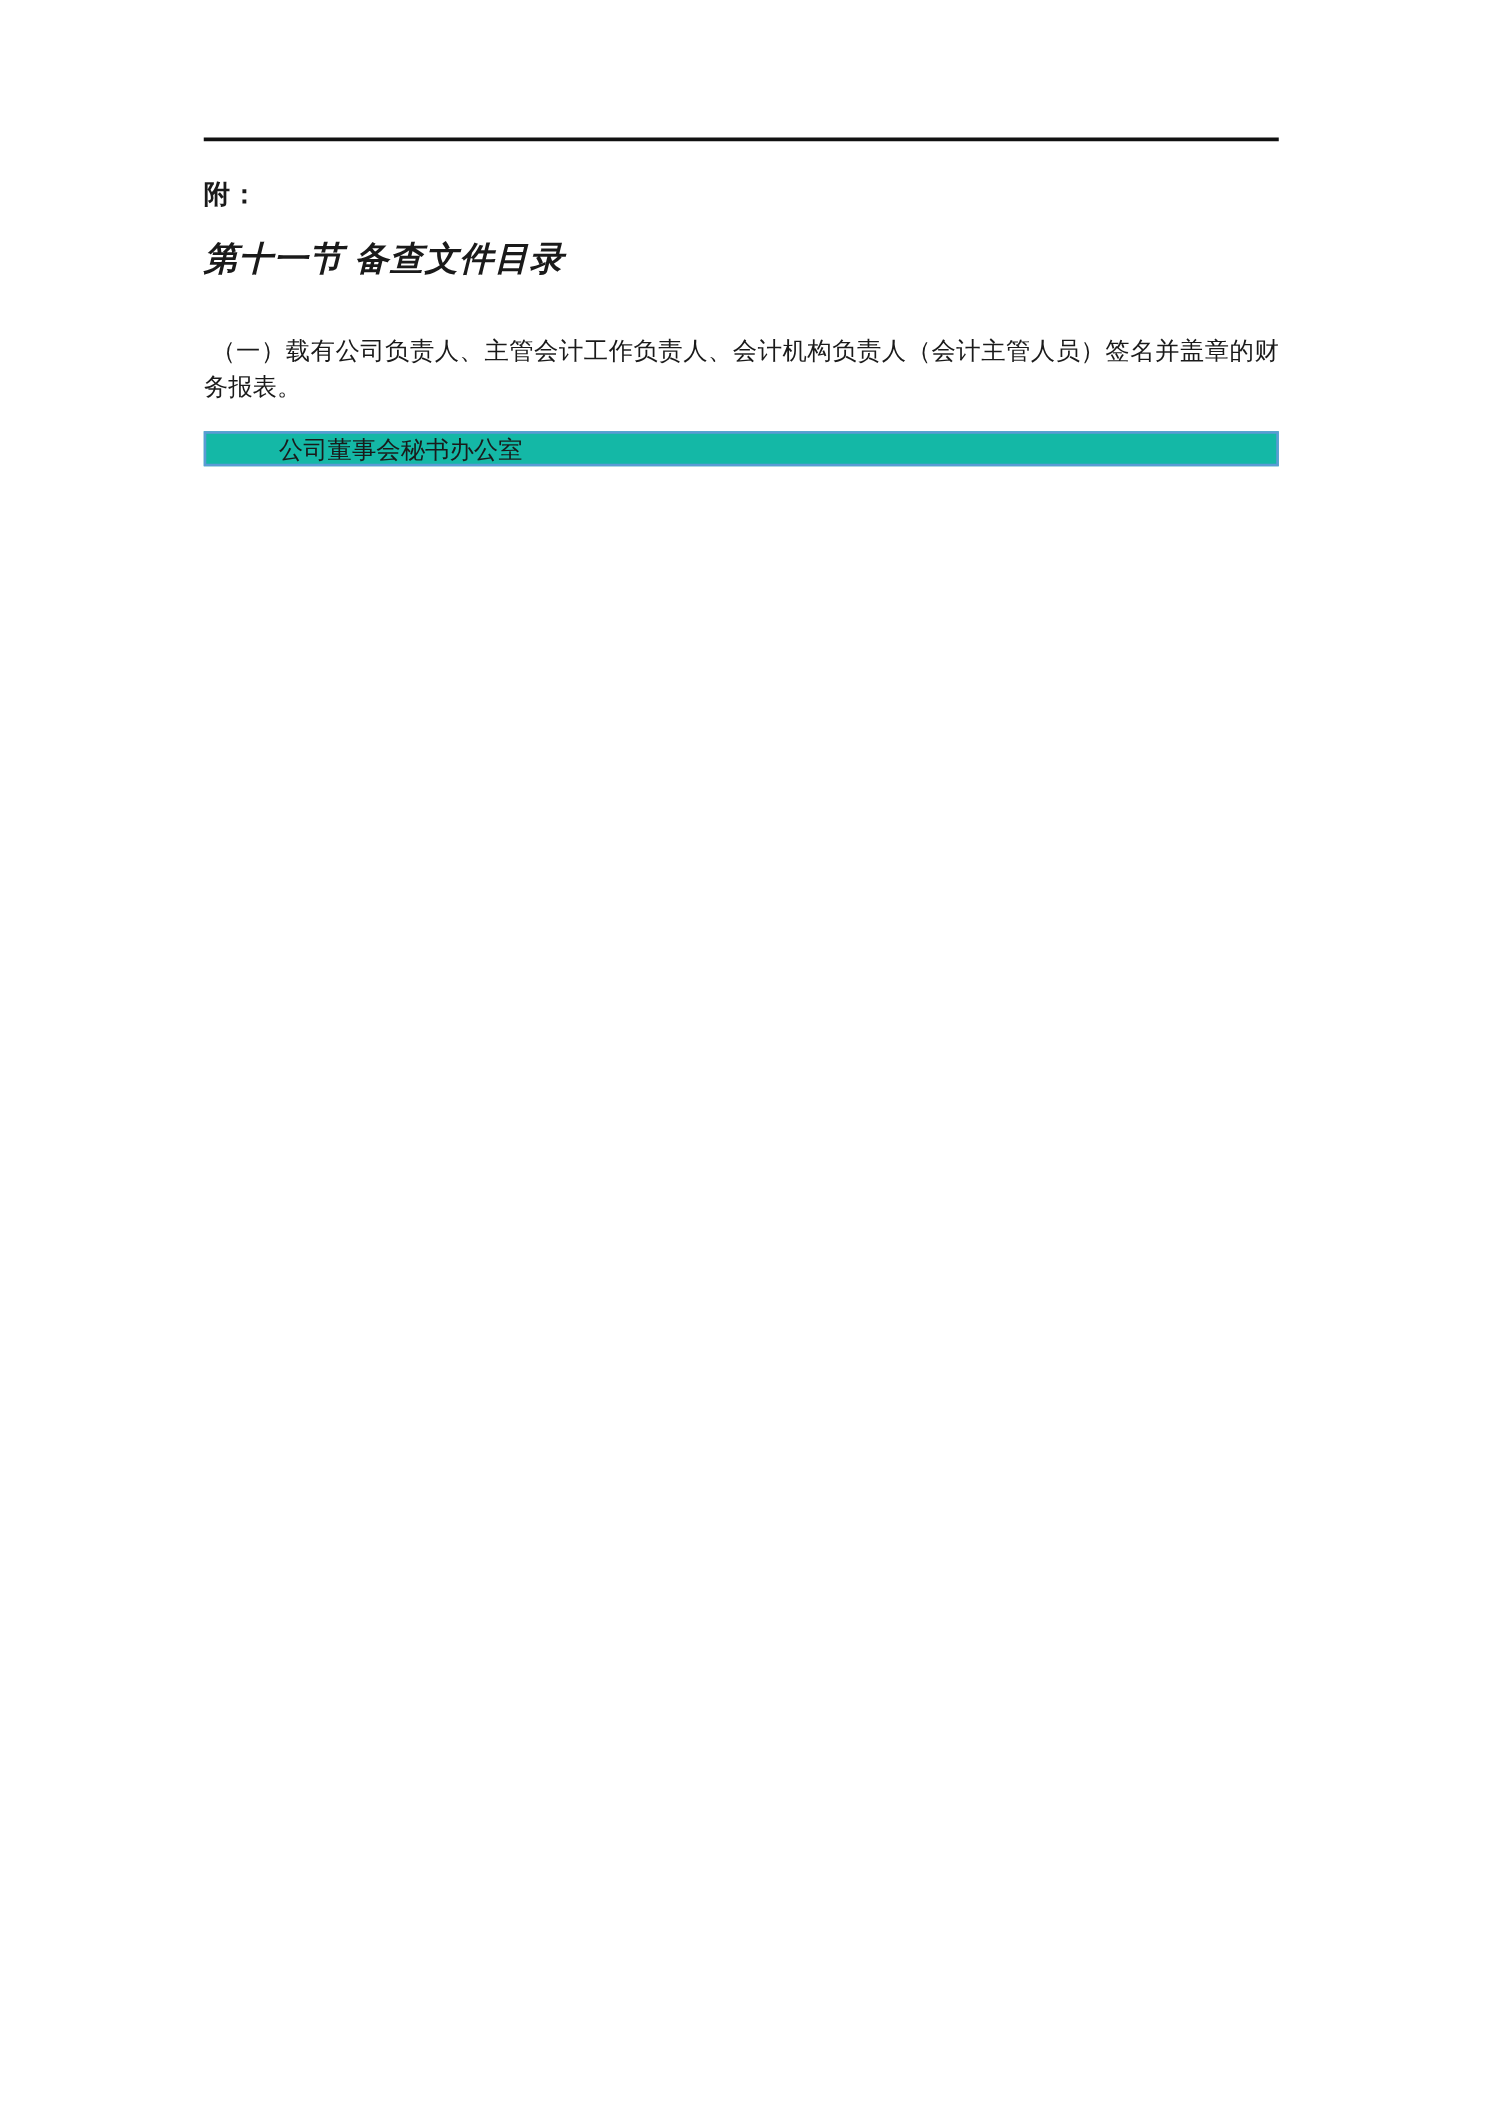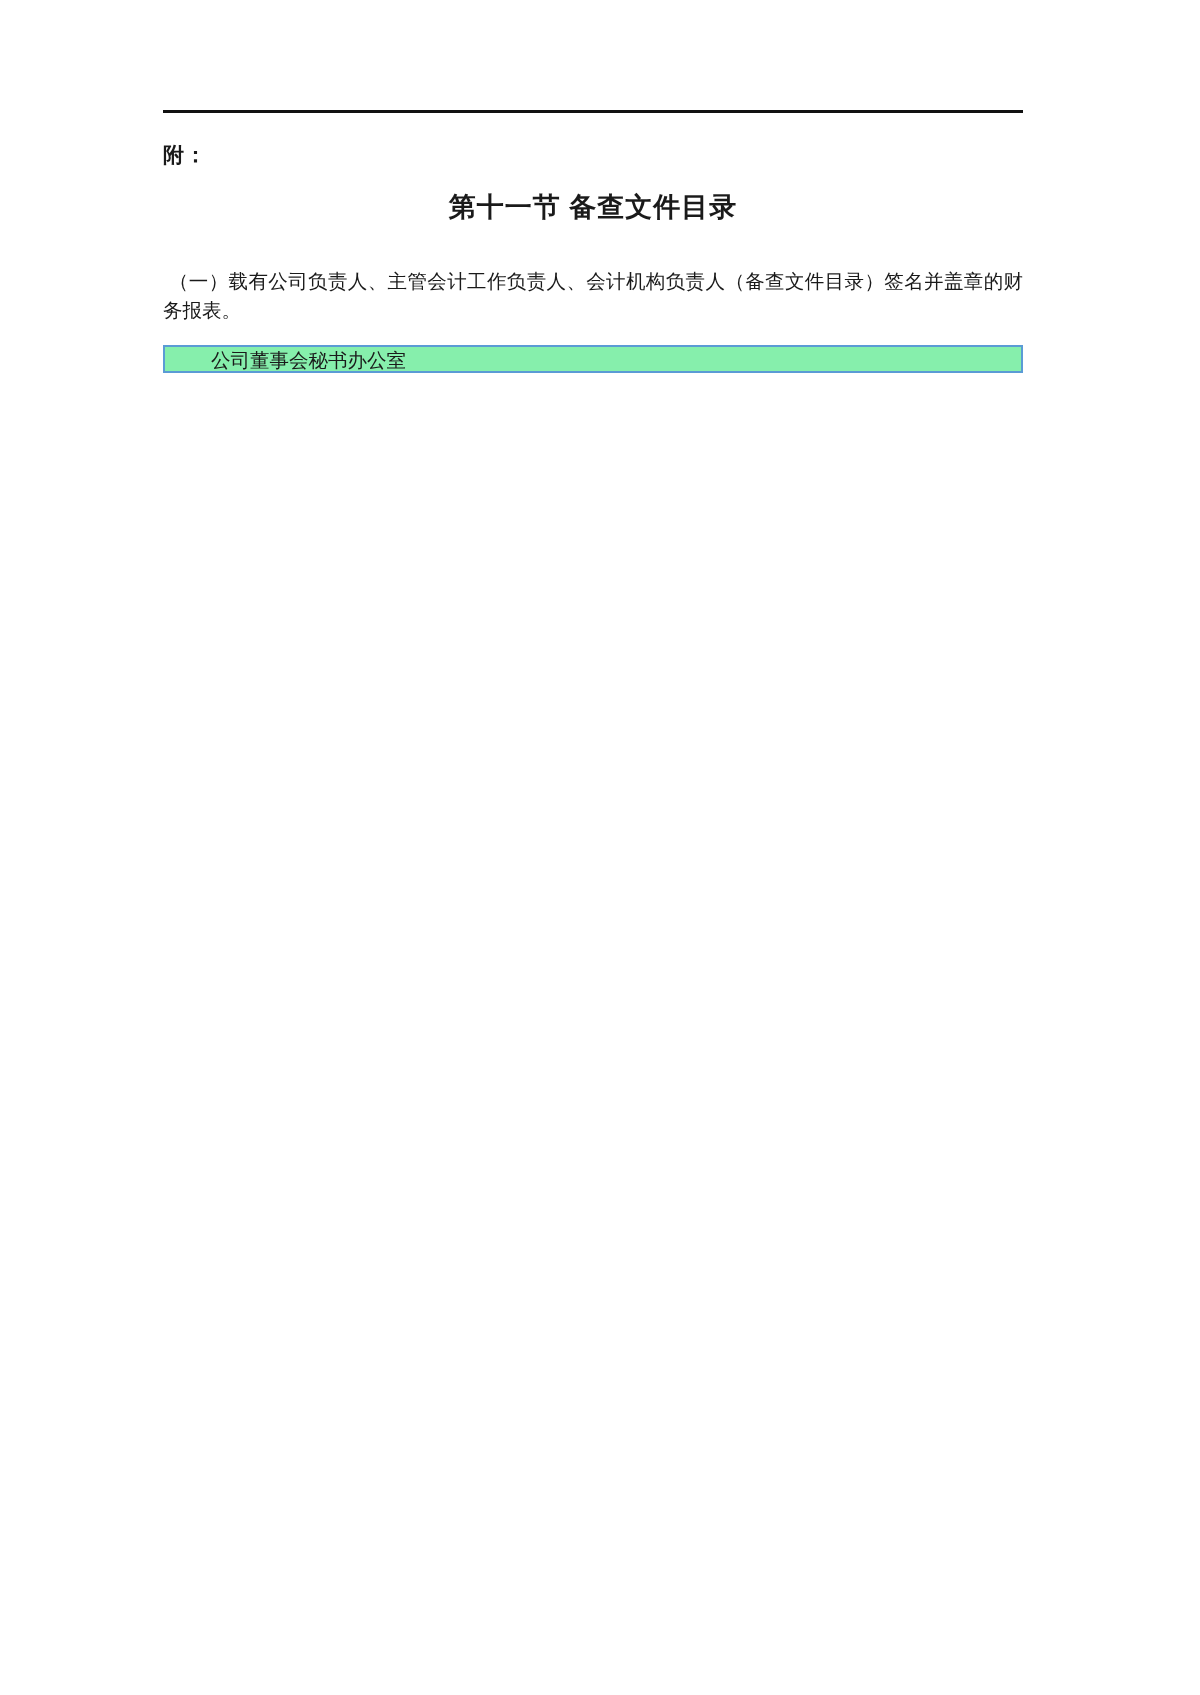--- a/index.html
+++ b/index.html
@@ -30,25 +30,26 @@
   }
   .attachment-label {
     margin-top: 28px;
     font-family: "Liberation Sans", "DejaVu Sans", sans-serif;
     font-weight: bold;
     font-size: 21px;
     letter-spacing: 1px;
   }
   .doc-title {
     margin-top: 20px;
-    text-align: center;
+    text-align: left;
     font-family: "Liberation Sans", "DejaVu Sans", sans-serif;
     font-weight: bold;
     font-size: 27px;
     letter-spacing: 1px;
+    font-style: italic;
   }
   .body-paragraph {
     margin-top: 24px;
     font-size: 19.5px;
     line-height: 29px;
     text-align: justify;
     text-indent: 6px;
   }
   .body-paragraph.first {
     margin-top: 42px;
@@ -56,40 +57,40 @@
   .address-label {
     margin-top: 34px;
     font-size: 19.5px;
     line-height: 24px;
   }
   .address-box {
     margin-top: 4px;
     border: 2px solid #5B9BD5;
     height: 28px;
     line-height: 28px;
-    padding-left: 46px;
+    padding-left: 58px;
     font-size: 19.5px;
     box-sizing: border-box;
     width: 100%;
-    background: #86efac;
+    background: #14b8a6;
   }
 </style>
 </head>
 <body>
 
 <div class="page">
   <div class="content">
 
     <hr class="header-rule">
 
     <div class="attachment-label">附：</div>
 
     <div class="doc-title">第十一节  备查文件目录</div>
 
-    <p class="body-paragraph first">（一）载有公司负责人、主管会计工作负责人、会计机构负责人（备查文件目录）签名并盖章的财务报表。</p>
+    <p class="body-paragraph first">（一）载有公司负责人、主管会计工作负责人、会计机构负责人（会计主管人员）签名并盖章的财务报表。</p>
 
 
 
 
     <div class="address-box">公司董事会秘书办公室</div>
 
   </div>
 </div>
 
 </body></html>

